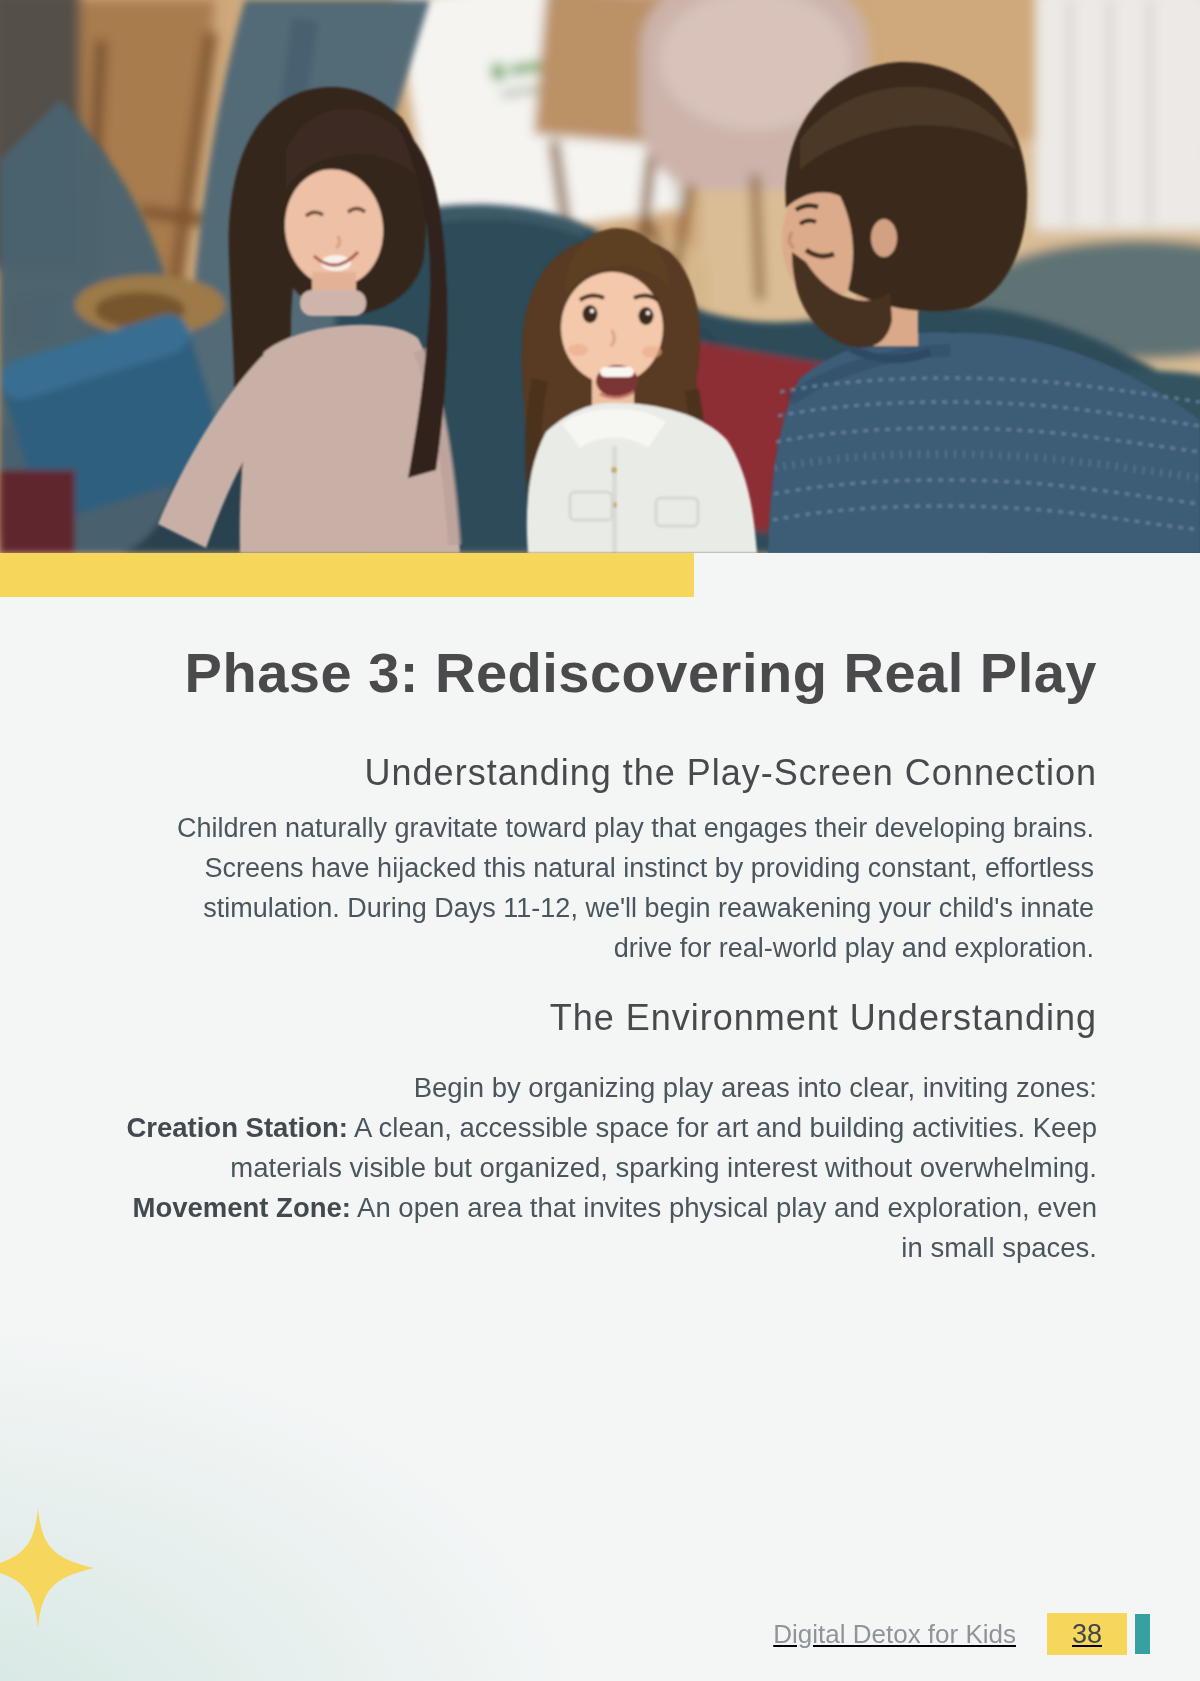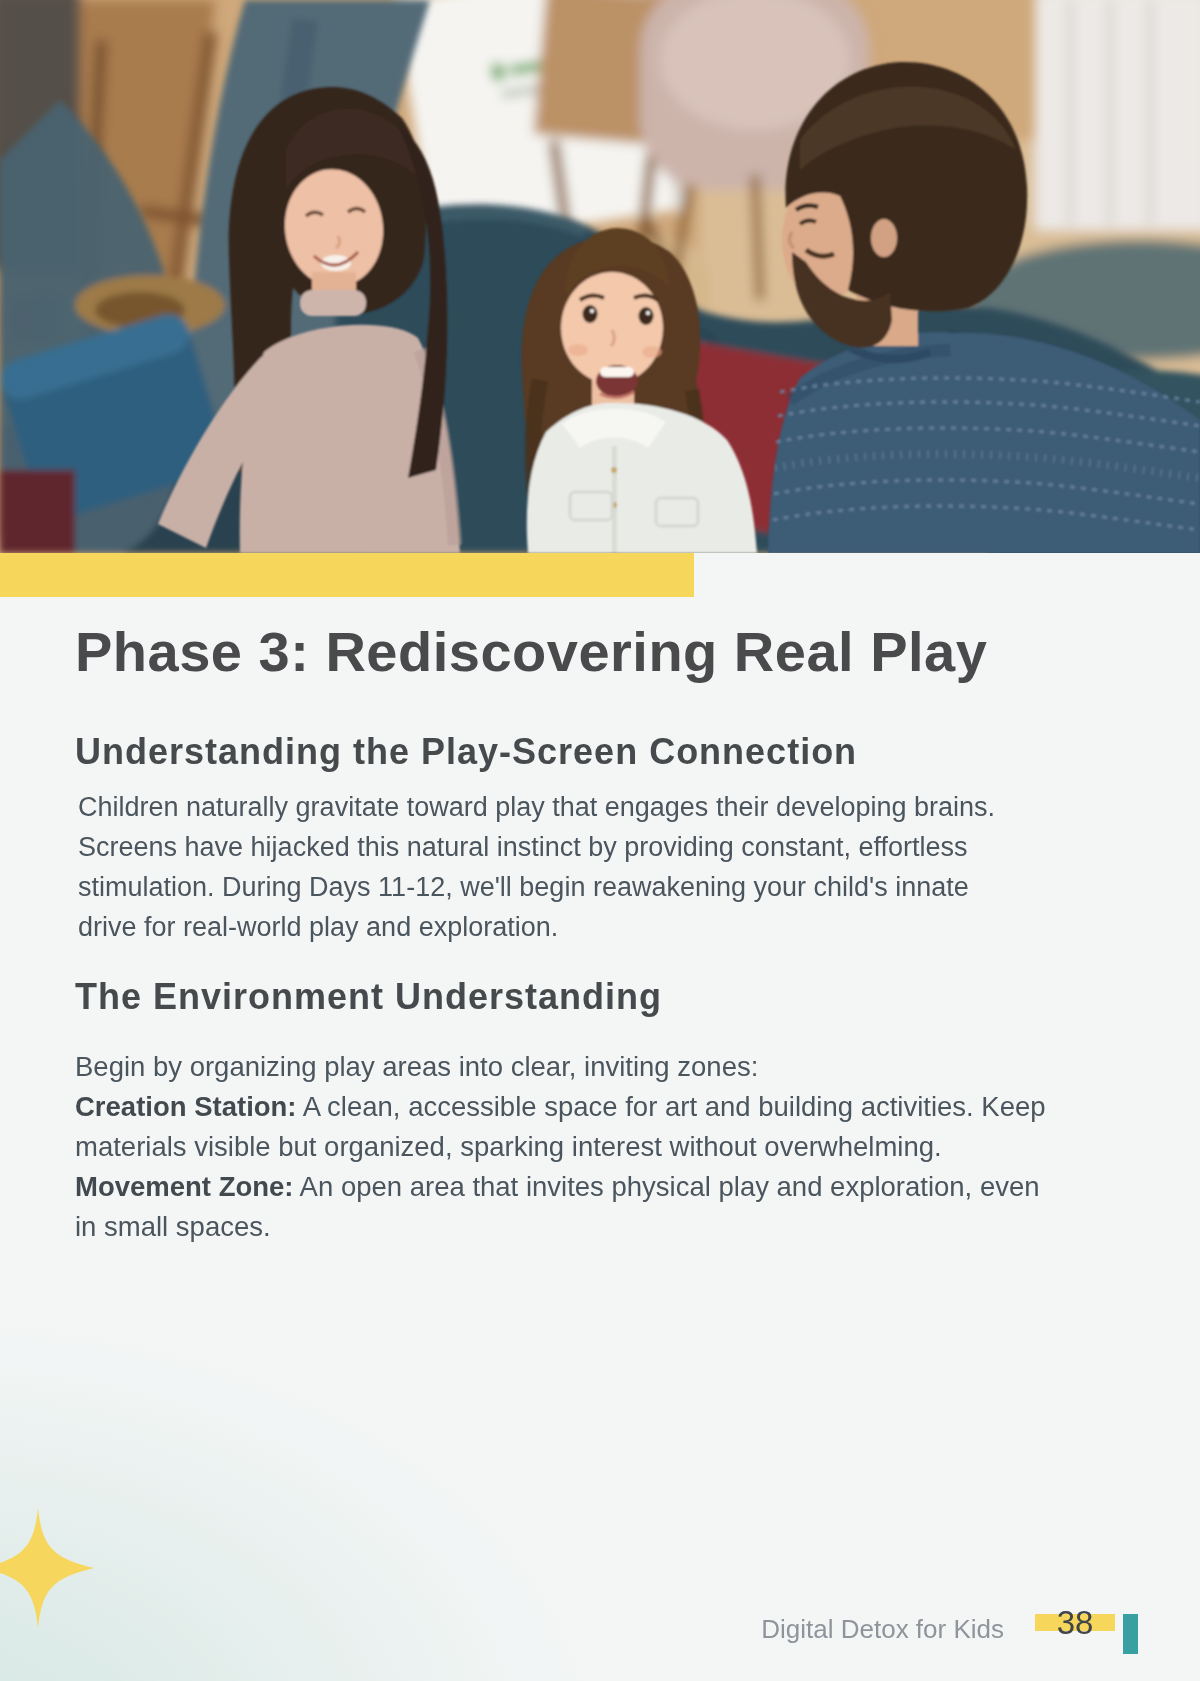--- a/index.html
+++ b/index.html
@@ -6,32 +6,32 @@
   body{
     width:1200px;height:1681px;position:relative;overflow:hidden;
     font-family:"Liberation Sans","DejaVu Sans",sans-serif;
     background:
       radial-gradient(1150px 740px at -6% 104%, #d3e6e1 0%, rgba(245,247,246,0) 58%),
       #f4f6f6;
   }
   .hero{position:absolute;top:0;left:0;width:1200px;height:553px;overflow:hidden;}
   .hero svg{display:block;width:1200px;height:553px;}
   .accent-bar{position:absolute;top:553px;left:0;width:694px;height:44px;background:#f6d75c;}
-  .content{position:absolute;top:576px;left:0;right:0;padding:0 103px 0 75px;}
+  .content{position:absolute;top:597px;left:0;right:0;padding:0 103px 0 75px;text-align:right;}
   .title{font-size:56px;font-weight:700;color:#4a4a4c;letter-spacing:.5px;line-height:1.15;margin:44px 0 0 0;}
   .subtitle{font-size:37px;font-weight:700;color:#e96a60;letter-spacing:.3px;line-height:45px;margin:46px 0 0 0;}
-  .sec-heading{font-size:36px;font-weight:700;color:#474a4c;letter-spacing:1px;line-height:43px;margin:46px 0 14px 0;}
+  .sec-heading{font-size:36px;font-weight:400;color:#474a4c;letter-spacing:1px;line-height:43px;margin:46px 0 14px 0;}
   .sec-heading.second{margin-top:28px;}
   .para{font-size:27px;color:#4b555d;line-height:40px;margin:3px;white-space:pre-line;max-width:1060px;}
   .zones{margin-top:29px;font-size:27.5px;color:#4b555d;line-height:40px;max-width:1060px;}
   .zone-line{white-space:pre-line;}
   .zone-label{font-weight:700;color:#424a50;}
-  .footer{position:absolute;top:1614px;right:62px;display:flex;align-items:flex-start;height:40px;}
+  .footer{position:absolute;top:1614px;right:50px;display:flex;align-items:center;height:40px;text-decoration:underline;}
   .book-title{font-size:26px;color:#8f949b;margin-right:31px;}
-  .page-badge{width:80px;height:17px;background:#f6d75c;color:#3f4549;font-size:33px;
+  .page-badge{width:80px;height:42px;background:#f6d75c;color:#3f4549;font-size:27px;
     display:flex;align-items:center;justify-content:center;}
   .teal-bar{width:15px;height:40px;background:#38a0a0;margin-left:8px;}
   .sparkle{position:absolute;left:-18px;top:1508px;width:112px;height:120px;}
 </style>
 </head>
 <body>
 
 <div class="hero">
   <svg viewBox="0 0 1200 553" preserveAspectRatio="none">
     <defs>

